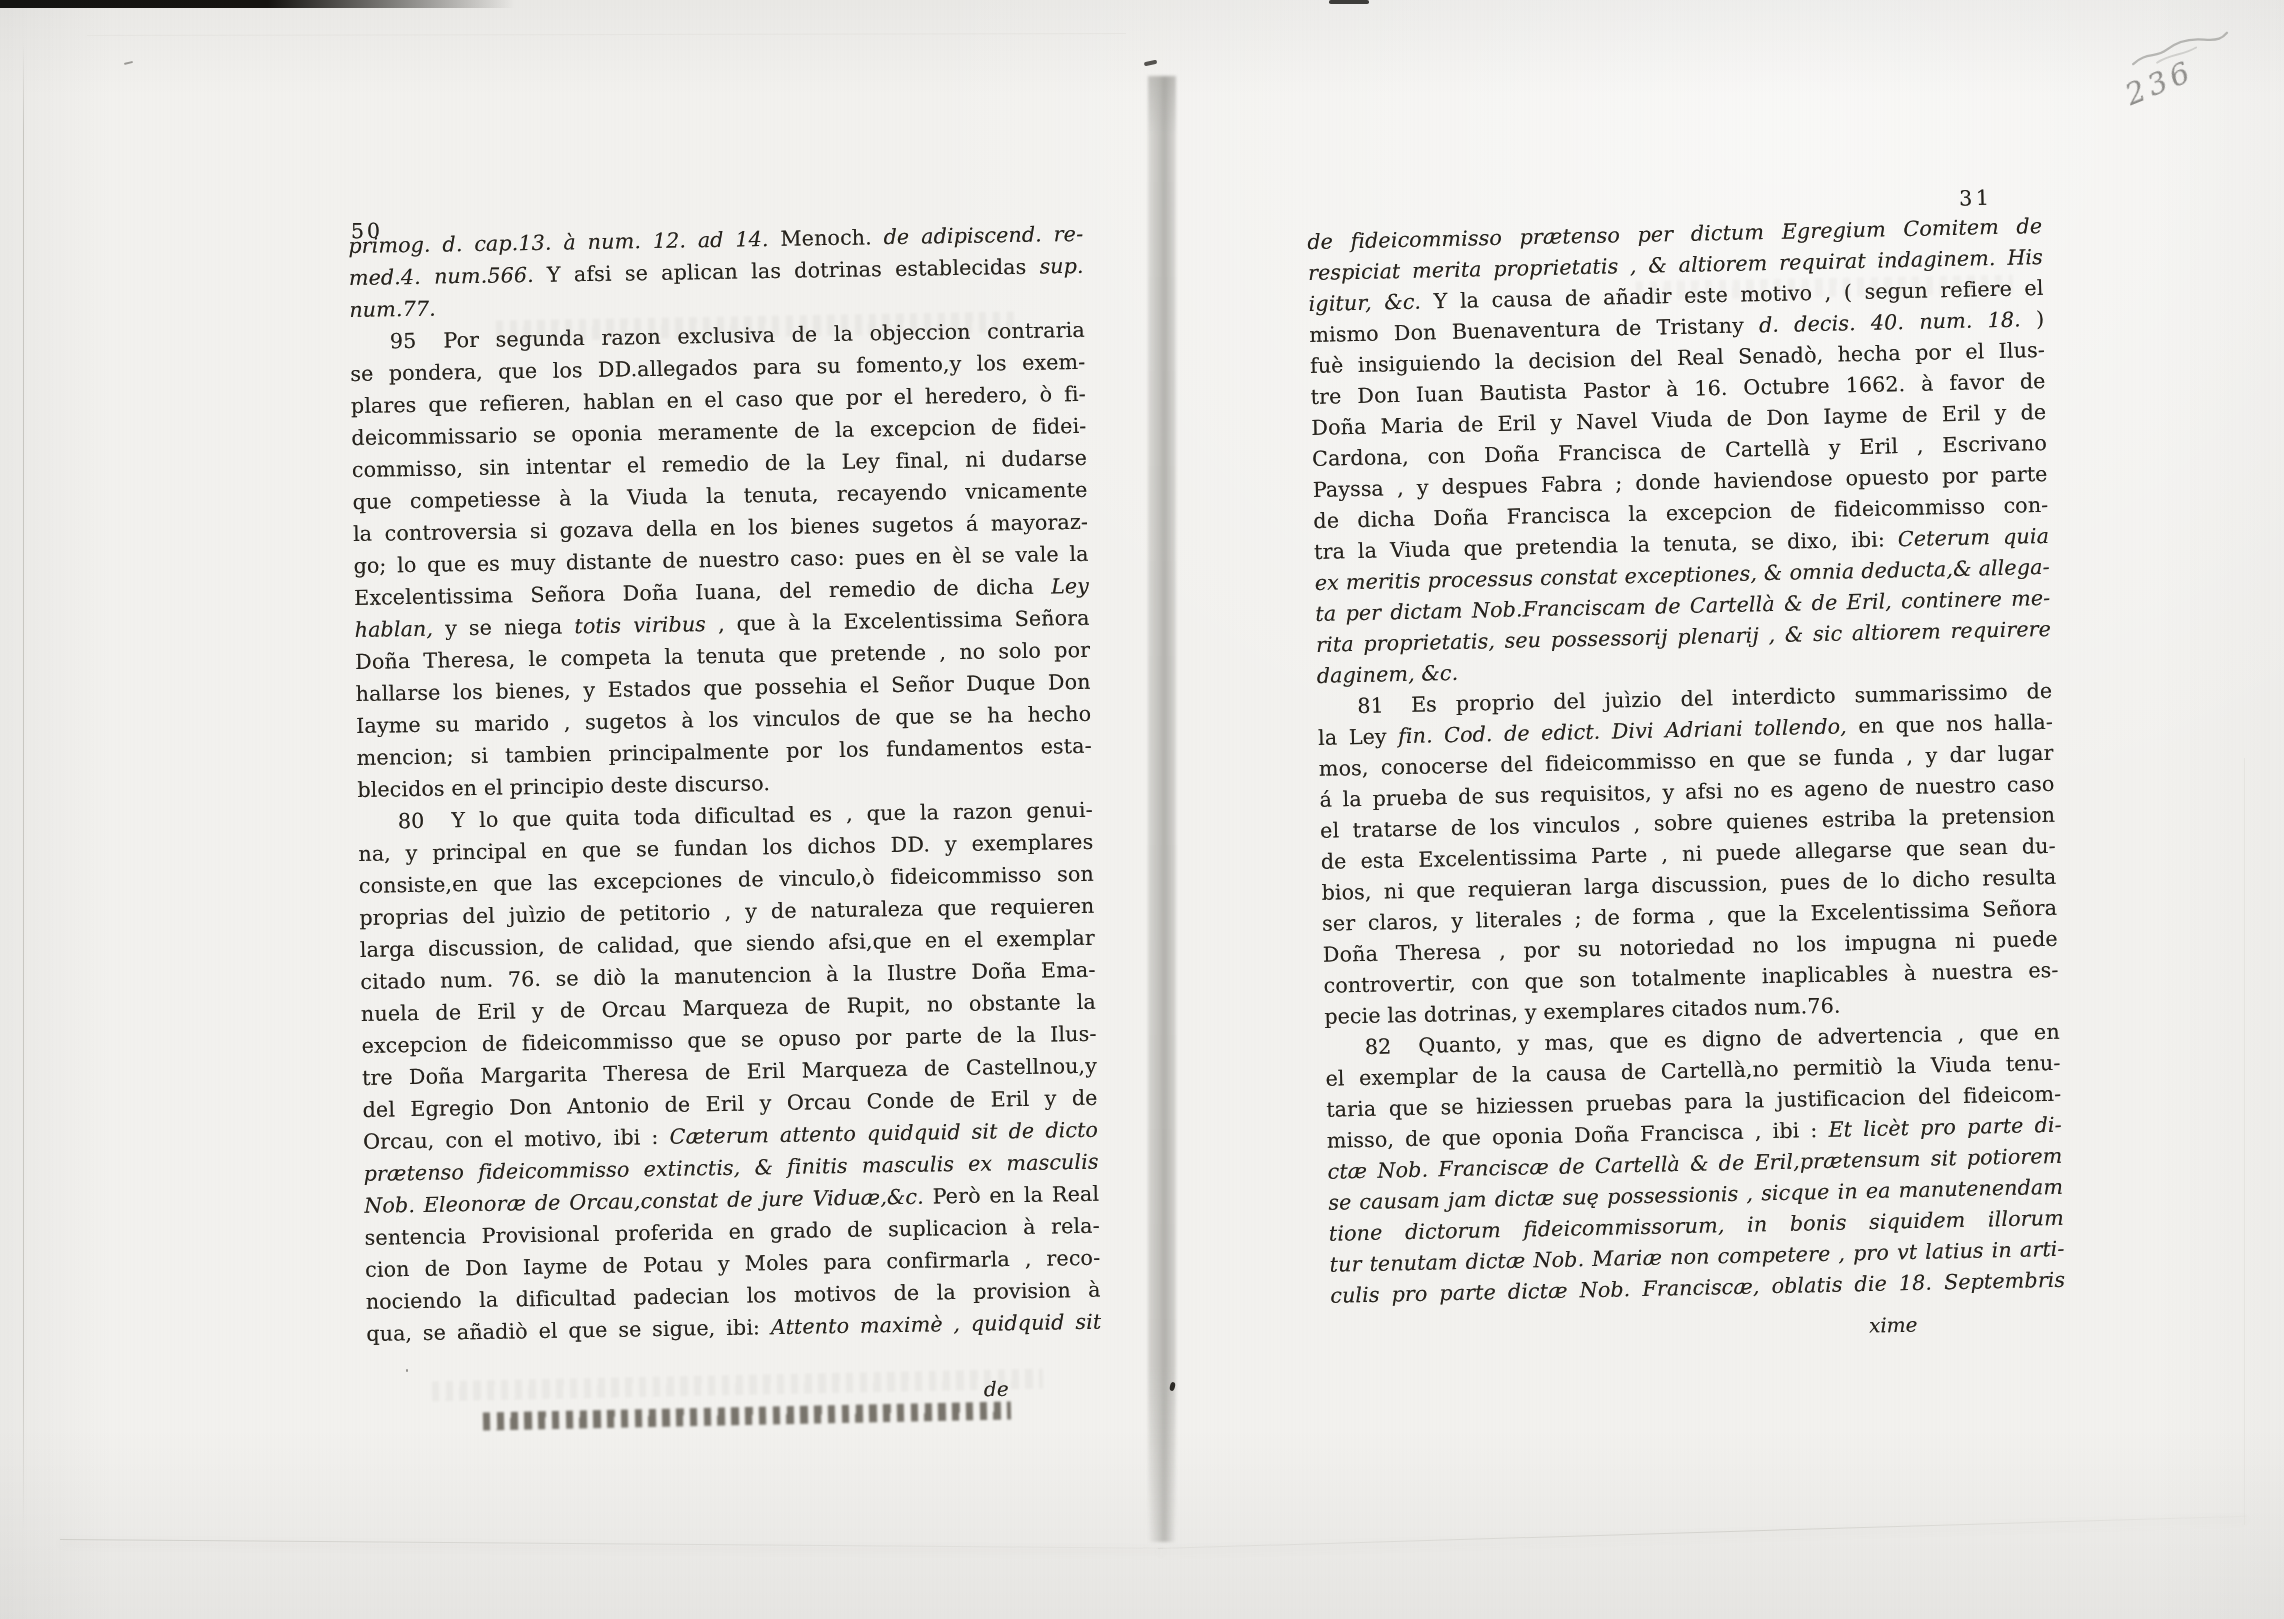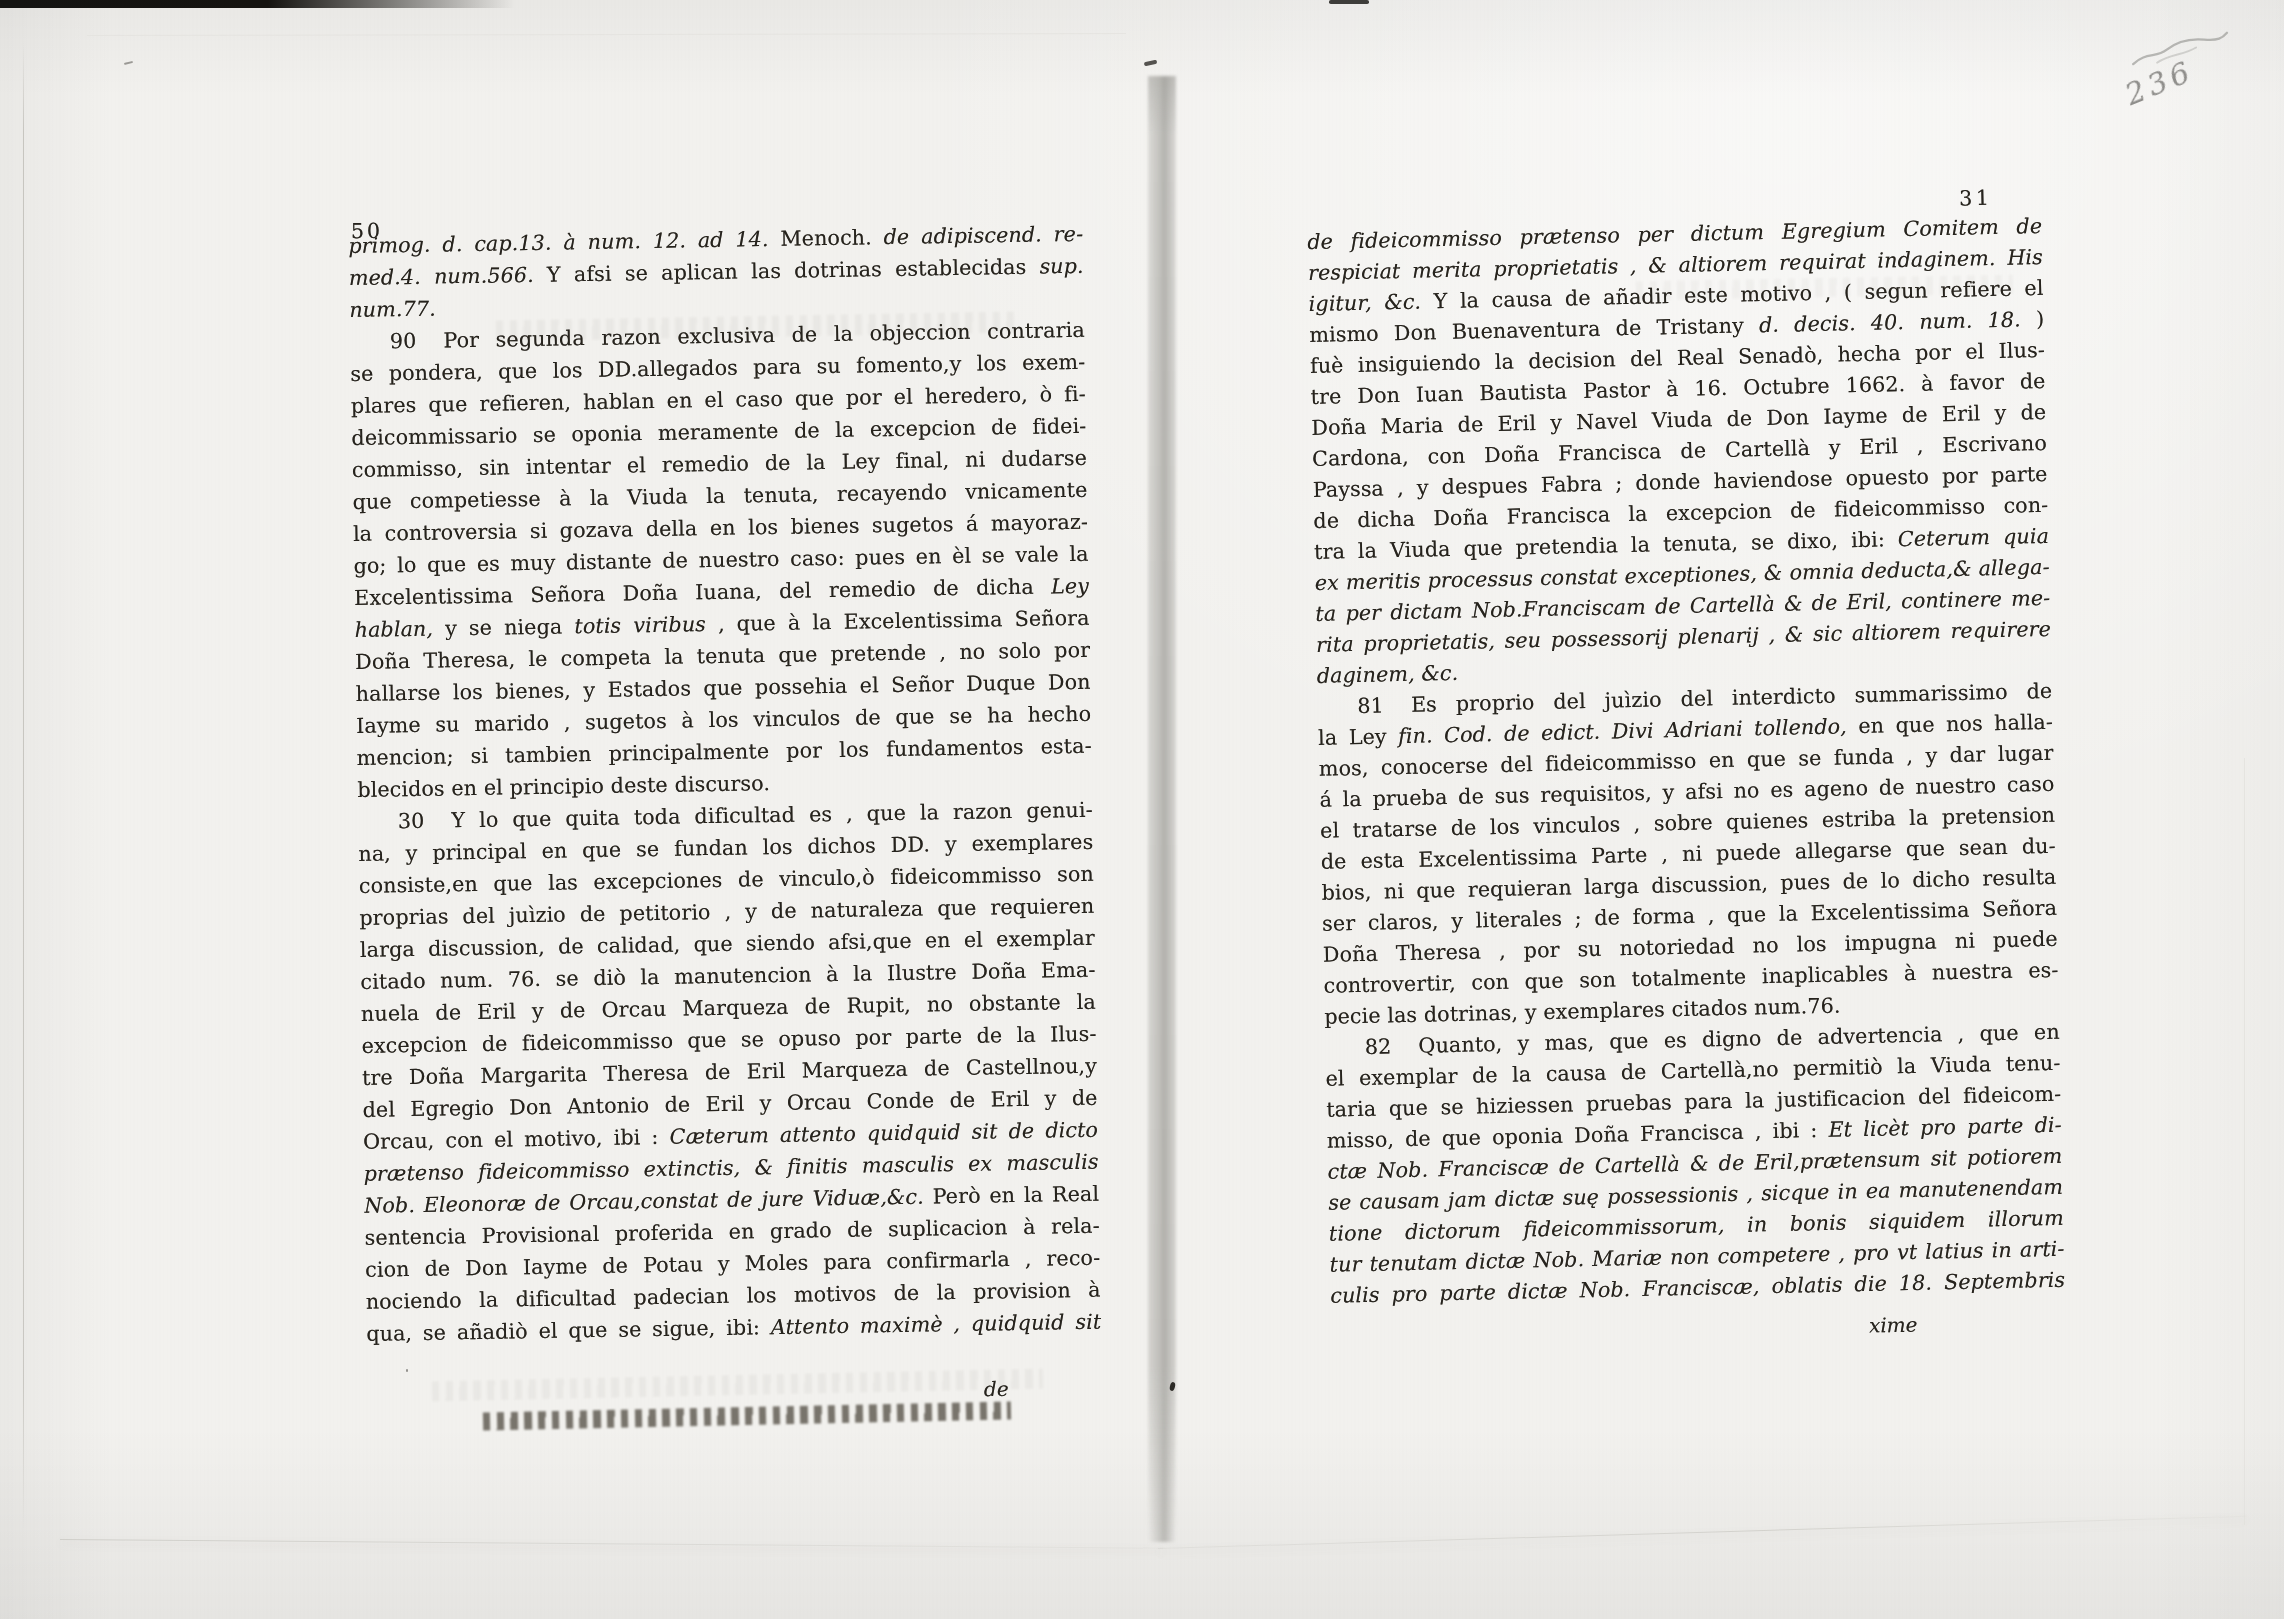--- a/index.html
+++ b/index.html
@@ -109,36 +109,36 @@
     <path d="M60 58 C 90 44, 120 52, 150 40" fill="none" stroke="#9a9996" stroke-width="4" stroke-linecap="round" opacity=".5"></path>
   </svg>
 
   <div class="pagenum pn30">50</div>
   <div class="pagenum pn31">31</div>
 
   <div class="page-text lp">
       <div class="line j"><span class="it">primog. d. cap.13. à num. 12. ad 14. </span><span>Menoch. </span><span class="it">de adipiscend. re-</span></div>
       <div class="line j"><span class="it">med.4. num.566. </span><span>Y afsi se aplican las dotrinas establecidas </span><span class="it">sup.</span></div>
       <div class="line"><span class="it">num.77.</span></div>
-      <div class="line j ind"><span class="pnum">90</span><span>Por segunda razon exclusiva de la objeccion contraria</span></div>
+      <div class="line j ind"><span class="pnum">95</span><span>Por segunda razon exclusiva de la objeccion contraria</span></div>
       <div class="line j"><span>se pondera, que los DD.allegados para su fomento,y los exem-</span></div>
       <div class="line j"><span>plares que refieren, hablan en el caso que por el heredero, ò fi-</span></div>
       <div class="line j"><span>deicommissario se oponia meramente de la excepcion de fidei-</span></div>
       <div class="line j"><span>commisso, sin intentar el remedio de la Ley final, ni dudarse</span></div>
       <div class="line j"><span>que competiesse à la Viuda la tenuta, recayendo vnicamente</span></div>
       <div class="line j"><span>la controversia si gozava della en los bienes sugetos á mayoraz-</span></div>
       <div class="line j"><span>go; lo que es muy distante de nuestro caso: pues en èl se vale la</span></div>
       <div class="line j"><span>Excelentissima Señora Doña Iuana, del remedio de dicha </span><span class="it">Ley</span></div>
       <div class="line j"><span class="it">hablan,</span><span> y se niega </span><span class="it">totis viribus</span><span> , que à la Excelentissima Señora</span></div>
       <div class="line j"><span>Doña Theresa, le competa la tenuta que pretende , no solo por</span></div>
       <div class="line j"><span>hallarse los bienes, y Estados que possehia el Señor Duque Don</span></div>
       <div class="line j"><span>Iayme su marido , sugetos à los vinculos de que se ha hecho</span></div>
       <div class="line j"><span>mencion; si tambien principalmente por los fundamentos esta-</span></div>
       <div class="line"><span>blecidos en el principio deste discurso.</span></div>
-      <div class="line j ind"><span class="pnum">30</span><span>Y lo que quita toda dificultad es , que la razon genui-</span></div>
+      <div class="line j ind"><span class="pnum">80</span><span>Y lo que quita toda dificultad es , que la razon genui-</span></div>
       <div class="line j"><span>na, y principal en que se fundan los dichos DD. y exemplares</span></div>
       <div class="line j"><span>consiste,en que las excepciones de vinculo,ò fideicommisso son</span></div>
       <div class="line j"><span>proprias del juìzio de petitorio , y de naturaleza que requieren</span></div>
       <div class="line j"><span>larga discussion, de calidad, que siendo afsi,que en el exemplar</span></div>
       <div class="line j"><span>citado num. 76. se diò la manutencion à la Ilustre Doña Ema-</span></div>
       <div class="line j"><span>nuela de Eril y de Orcau Marqueza de Rupit, no obstante la</span></div>
       <div class="line j"><span>excepcion de fideicommisso que se opuso por parte de la Ilus-</span></div>
       <div class="line j"><span>tre Doña Margarita Theresa de Eril Marqueza de Castellnou,y</span></div>
       <div class="line j"><span>del Egregio Don Antonio de Eril y Orcau Conde de Eril y de</span></div>
       <div class="line j"><span>Orcau, con el motivo, ibi : </span><span class="it">Cæterum attento quidquid sit de dicto</span></div>

